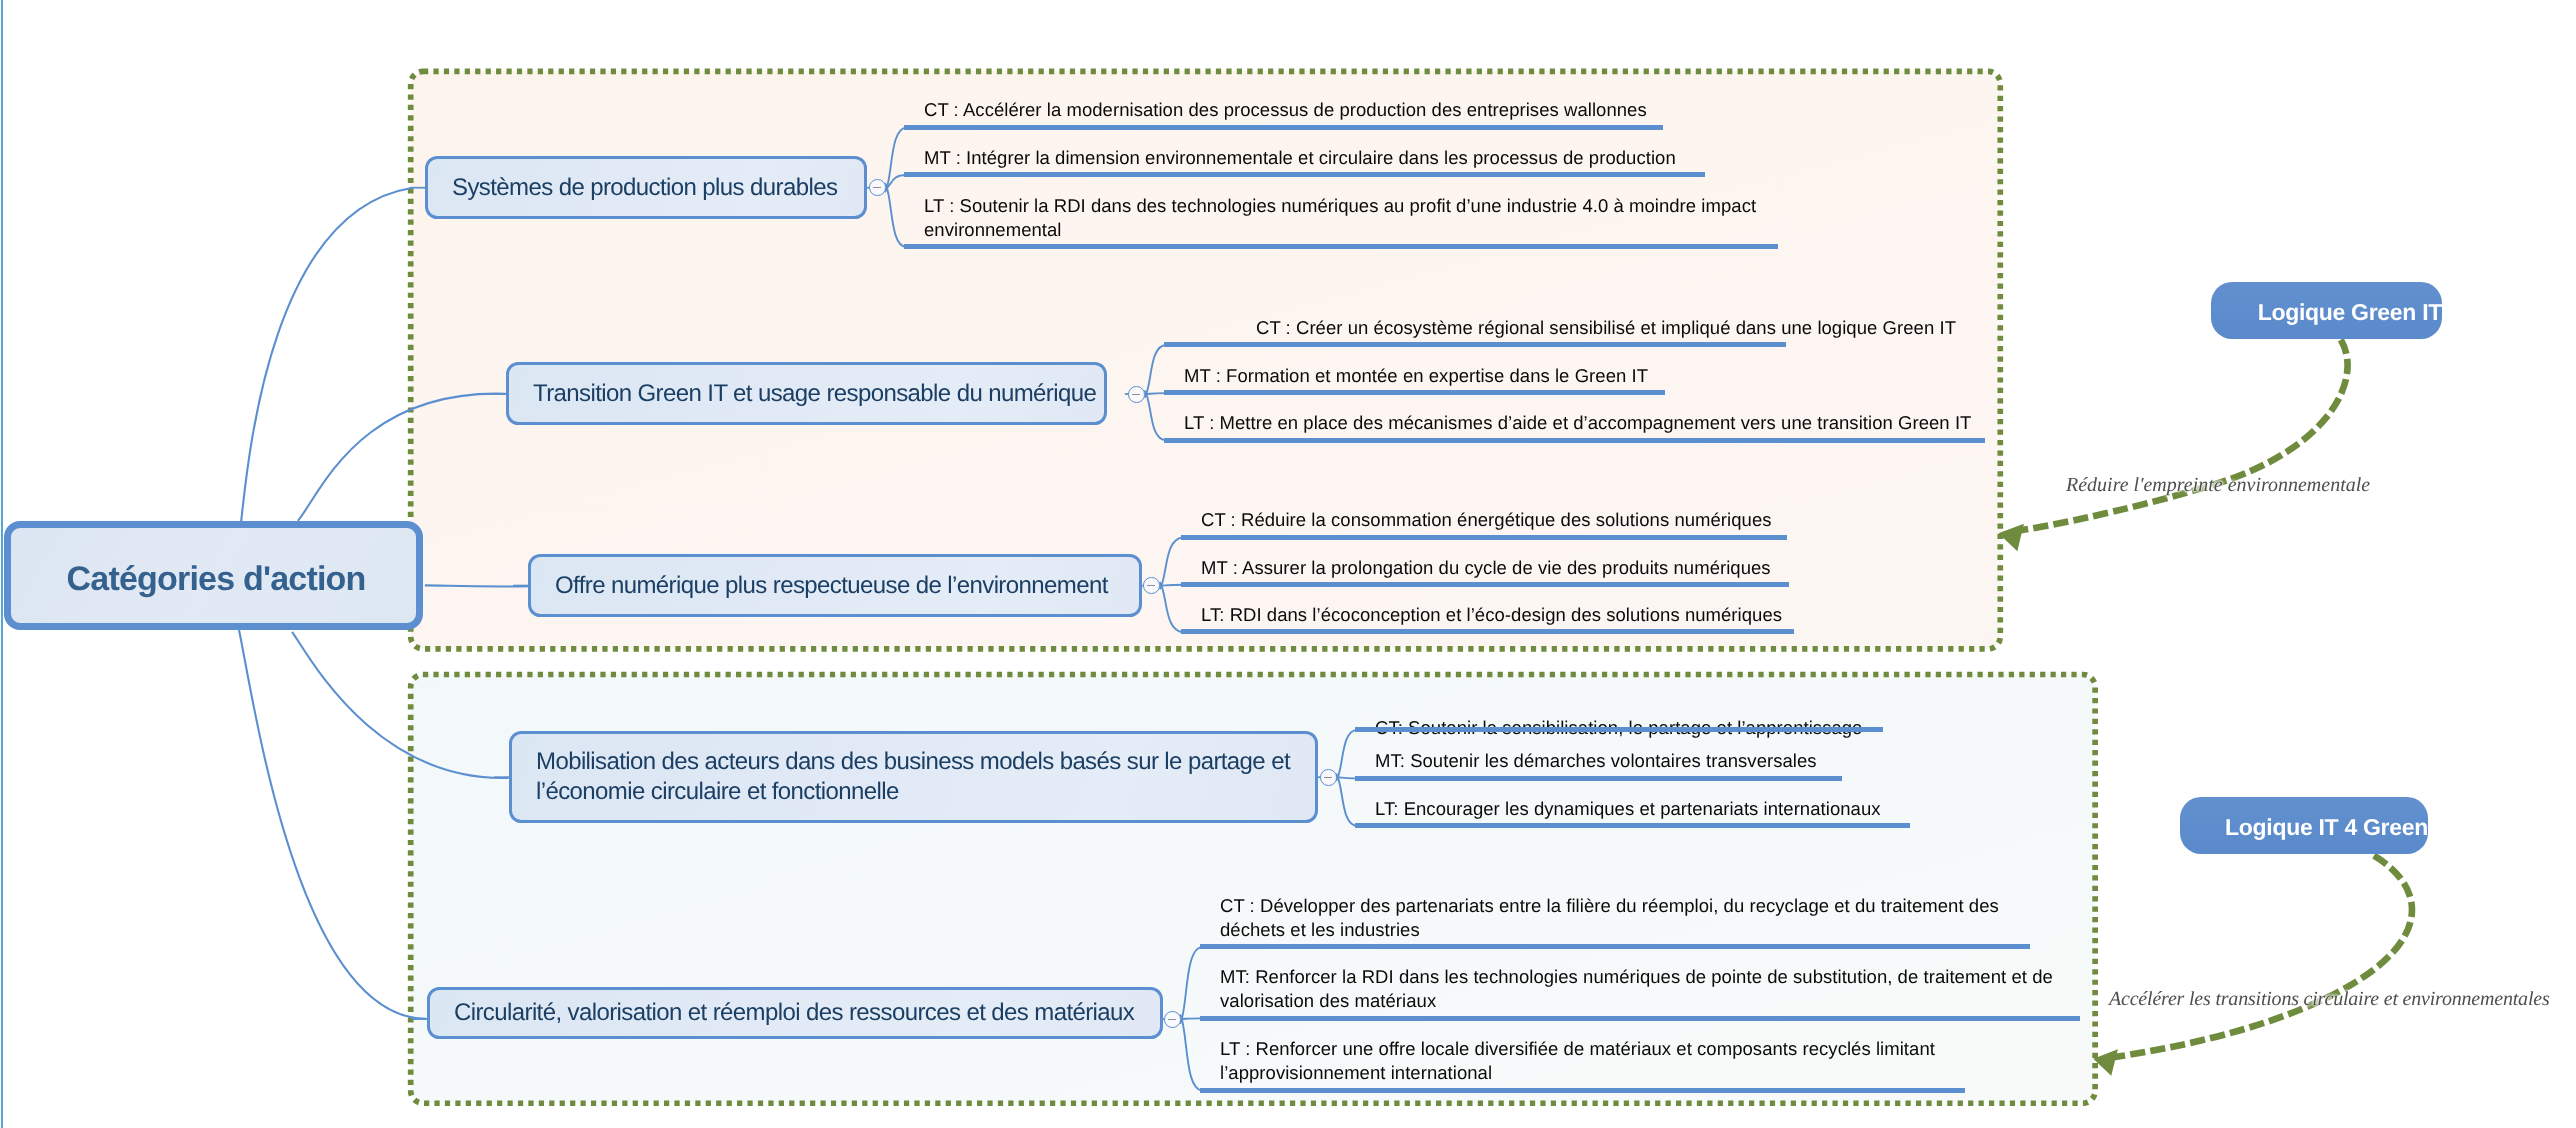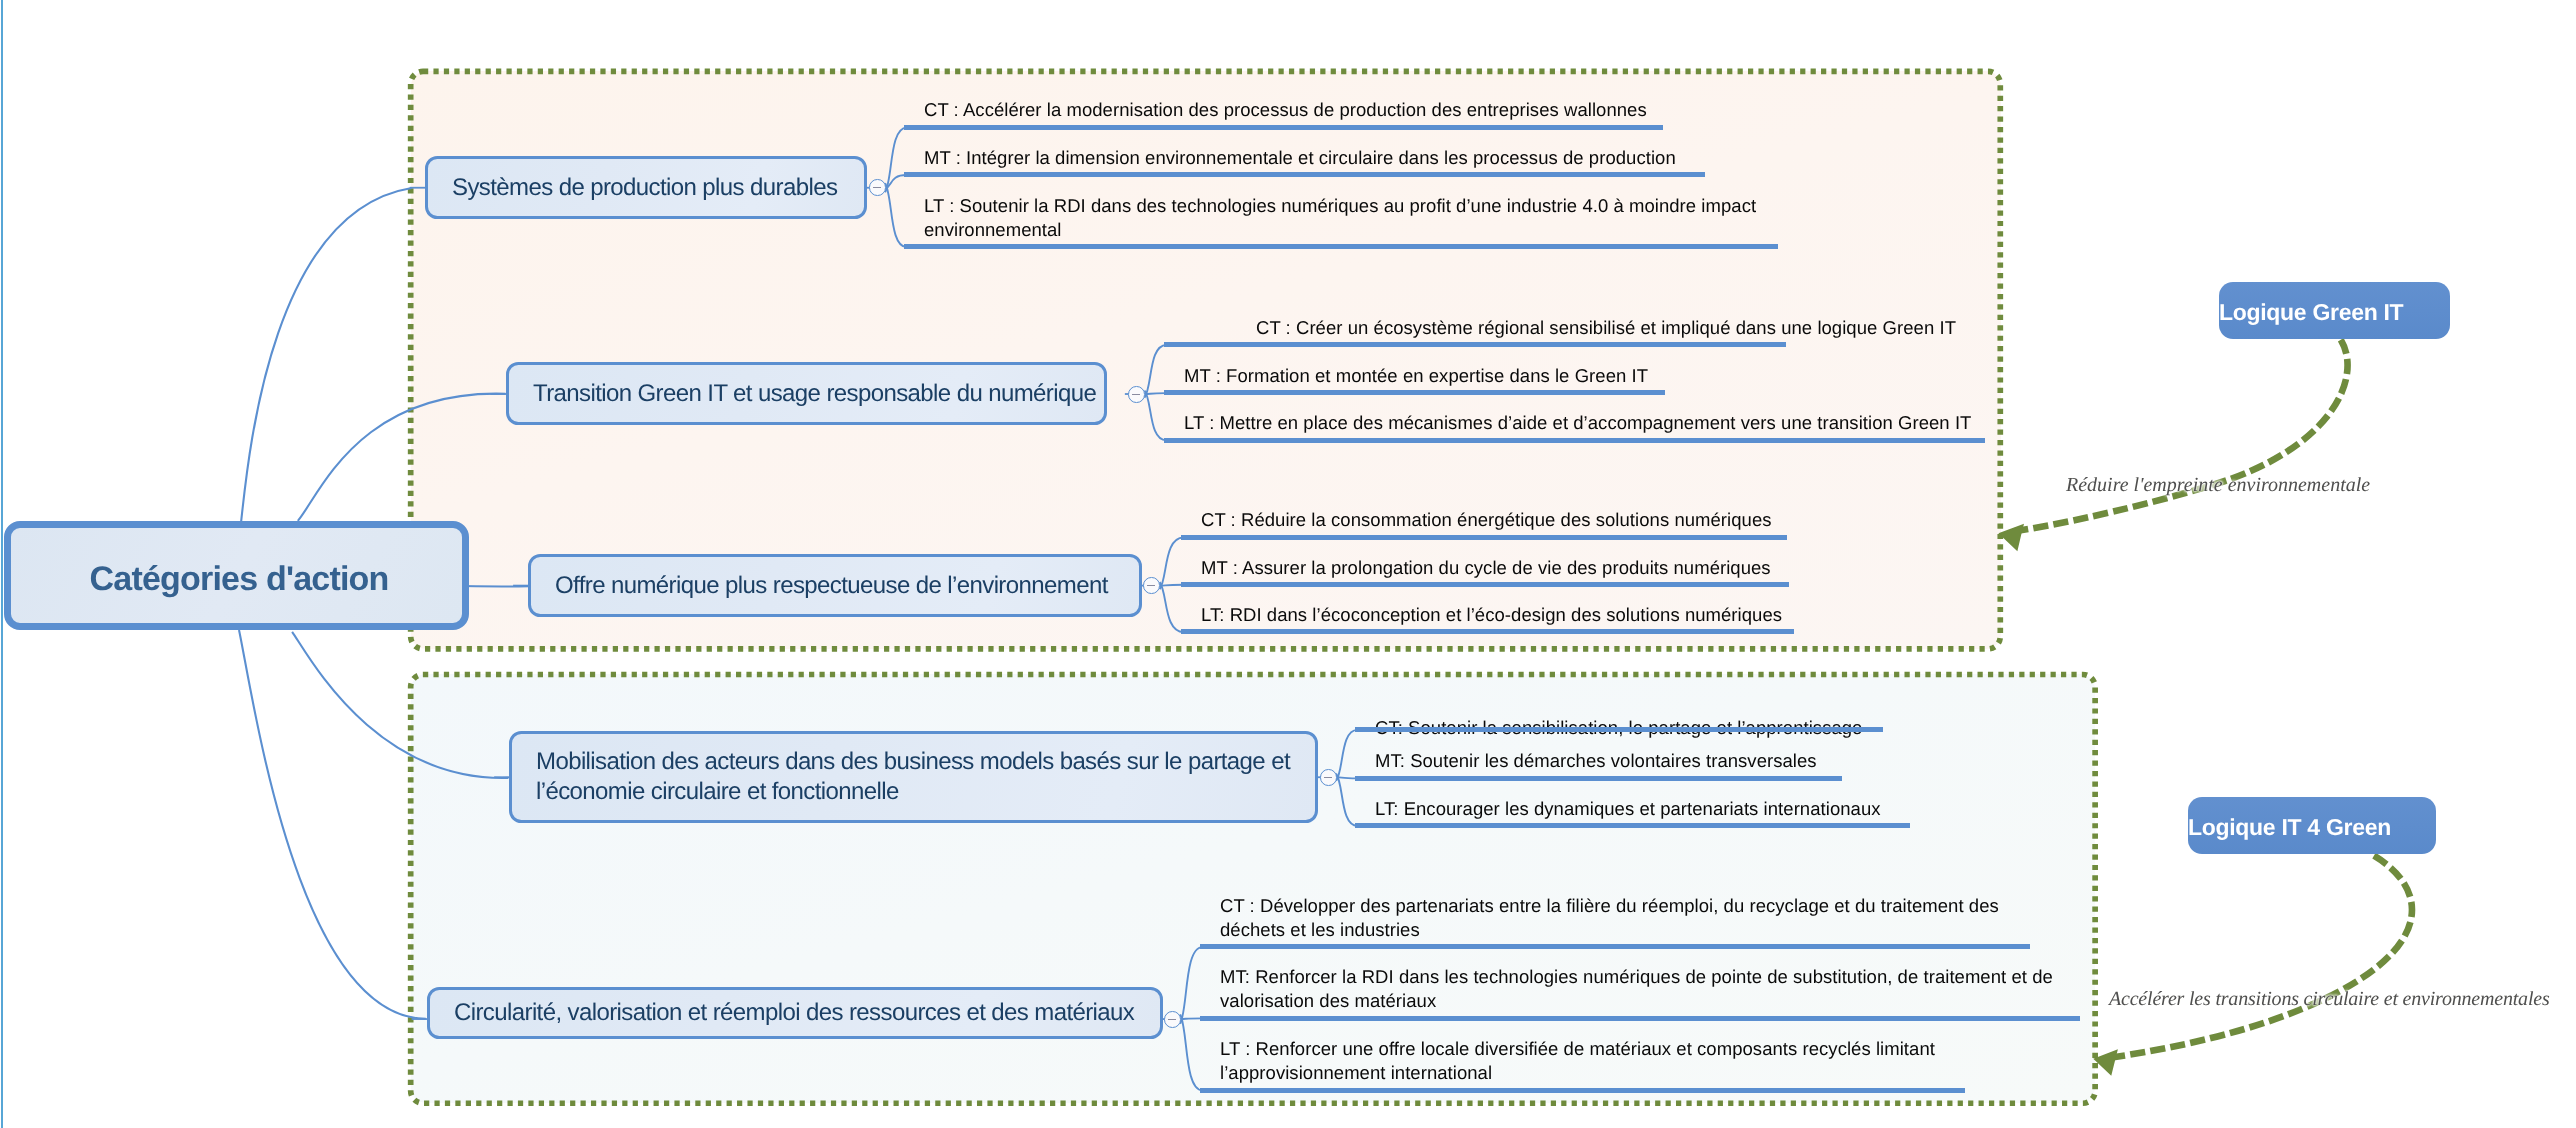--- a/index.html
+++ b/index.html
@@ -15,21 +15,21 @@
   
   .group-box{position:absolute;border-radius:15px;box-sizing:border-box;}
   #group-green-it{left:411px;top:71px;width:1590px;height:578px;
       background:linear-gradient(165deg,#fdf4ed 0%,#fdf5f0 45%,#fcf6f3 100%);}
   #group-it4green{left:411px;top:674px;width:1684px;height:429px;
       background:linear-gradient(165deg,#f3f8fb 0%,#f5f9fa 45%,#f7faf9 100%);}
 
   svg.layer{position:absolute;left:0;top:0;width:2576px;height:1129px;overflow:visible;pointer-events:none;}
 
   
-  #central-node{position:absolute;left:3.8px;top:521px;width:465px;height:109px;
+  #central-node{position:absolute;left:3.8px;top:521px;width:419px;height:109px;
       border:7.6px solid #5b8fd0;border-radius:16px;box-sizing:border-box;
       background:linear-gradient(120deg,#dce6f2 0%,#e1e9f4 50%,#dde7f2 100%);
       display:flex;align-items:center;justify-content:center;}
   #central-node .lbl{display:inline-block;transform:translateZ(0);font-size:34px;font-weight:bold;color:#35618f;letter-spacing:-0.8px;position:relative;top:3.8px;left:2.8px;}
 
   
   .branch-node{position:absolute;border:3.4px solid #5b8fd0;border-radius:12.3px;box-sizing:border-box;
       background:linear-gradient(105deg,#dce7f4 0%,#e0e9f5 40%,#e4ecf7 75%,#dfe8f4 100%);
       display:flex;align-items:center;overflow:hidden;}
   .branch-node .lbl{display:inline-block;transform:translateZ(0);font-size:24px;letter-spacing:-0.6px;color:#1b3f64;
@@ -38,23 +38,23 @@
   
   .minus{position:absolute;width:16.6px;height:16.6px;border:1.4px solid #5b8fd0;border-radius:50%;
       background:#fafafc;box-sizing:border-box;}
   .minus i{position:absolute;left:3.4px;top:6.5px;width:7.2px;height:1.8px;background:#8a8ca0;display:block;}
 
   
   .leaf{position:absolute;transform:translateZ(0);font-size:18.5px;letter-spacing:0.05px;color:#0a0a0a;line-height:24px;}
   .leaf-ul{position:absolute;height:5.2px;background:#5b8fd0;}
 
   
-  .badge{position:absolute;border-radius:14px;
+  .badge{position:absolute;border-radius:21px;
       background:linear-gradient(180deg,#6290cf 0%,#5a8acb 100%);
-      display:flex;align-items:center;justify-content:flex-start;margin-left:8px;}
+      display:flex;align-items:center;justify-content:flex-end;}
   .badge span{display:inline-block;transform:translateZ(0);color:#ffffff;font-weight:bold;font-size:23px;letter-spacing:-0.3px;position:relative;top:1.9px;}
 
   
   .annot{position:absolute;transform:translateZ(0);font-family:"Liberation Serif",serif;font-style:italic;
       color:#4f4f4f;font-size:20px;white-space:nowrap;
       text-shadow:0 0 3.8px #fdfdfb,0 0 3.8px #fdfdfb,0 0 2.8px #fdfdfb,0 0 1.9px #fdfdfb;}
 </style>
 </head>
 <body>
 

